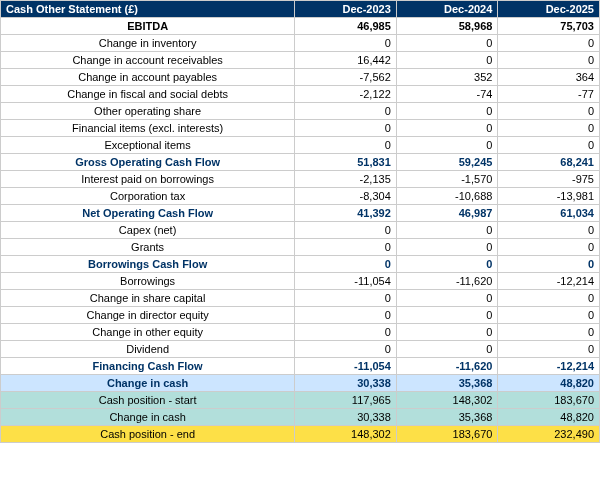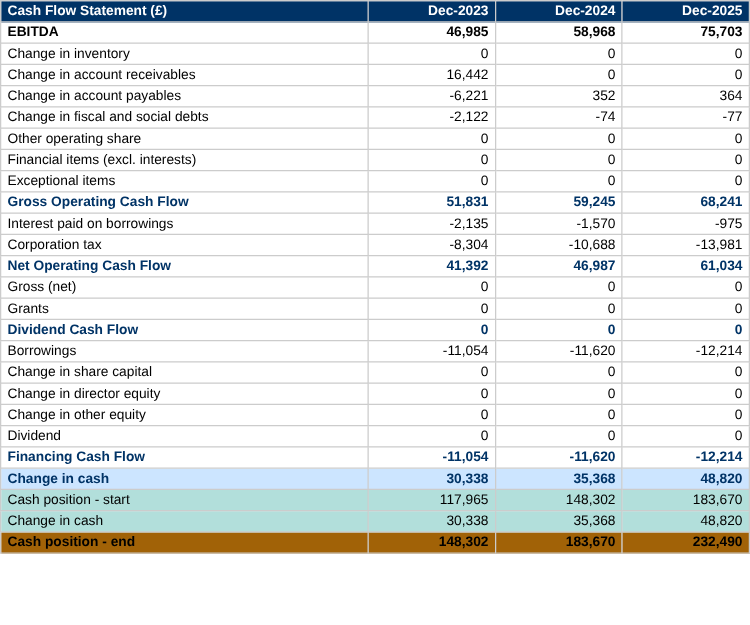--- a/index.html
+++ b/index.html
@@ -22,33 +22,33 @@
     th {
       background-color: #003366;
       color: #fff;
       font-weight: bold;
       text-align: right;
     }
     th:first-child {
       text-align: left;
     }
     td:first-child {
-      text-align: left;
+      text-align: center;
     }
     td:not(:first-child) {
       text-align: right;
     }
   </style>
 </head>
 <body>
 
 <table>
   <thead>
     <tr>
-      <th>Cash Flow Statement (£)</th>
+      <th>Cash Other Statement (£)</th>
       <th>Dec-2023</th>
       <th>Dec-2024</th>
       <th>Dec-2025</th>
     </tr>
   </thead>
   <tbody id="table-body">
       <tr style="font-weight: bold;">
         <td>EBITDA</td>
         <td>46,985</td>
         <td>58,968</td>
@@ -61,21 +61,21 @@
         <td>0</td>
       </tr>
       <tr>
         <td>Change in account receivables</td>
         <td>16,442</td>
         <td>0</td>
         <td>0</td>
       </tr>
       <tr>
         <td>Change in account payables</td>
-        <td>-6,221</td>
+        <td>-7,562</td>
         <td>352</td>
         <td>364</td>
       </tr>
       <tr>
         <td>Change in fiscal and social debts</td>
         <td>-2,122</td>
         <td>-74</td>
         <td>-77</td>
       </tr>
       <tr>
@@ -114,33 +114,33 @@
         <td>-10,688</td>
         <td>-13,981</td>
       </tr>
       <tr style="font-weight: bold; color: rgb(0, 51, 102); margin-left: 32px;">
         <td>Net Operating Cash Flow</td>
         <td>41,392</td>
         <td>46,987</td>
         <td>61,034</td>
       </tr>
       <tr>
-        <td>Gross (net)</td>
+        <td>Capex (net)</td>
         <td>0</td>
         <td>0</td>
         <td>0</td>
       </tr>
       <tr>
         <td>Grants</td>
         <td>0</td>
         <td>0</td>
         <td>0</td>
       </tr>
       <tr style="font-weight: bold; color: rgb(0, 51, 102);">
-        <td>Dividend Cash Flow</td>
+        <td>Borrowings Cash Flow</td>
         <td>0</td>
         <td>0</td>
         <td>0</td>
       </tr>
       <tr>
         <td>Borrowings</td>
         <td>-11,054</td>
         <td>-11,620</td>
         <td>-12,214</td>
       </tr>
@@ -185,20 +185,20 @@
         <td>117,965</td>
         <td>148,302</td>
         <td>183,670</td>
       </tr>
       <tr style="background-color: rgb(178, 223, 219);">
         <td>Change in cash</td>
         <td>30,338</td>
         <td>35,368</td>
         <td>48,820</td>
       </tr>
-      <tr style="background-color: #a16207; font-weight: bold;">
+      <tr style="background-color: #fde047; font-weight: normal;">
         <td>Cash position - end</td>
         <td>148,302</td>
         <td>183,670</td>
         <td>232,490</td>
       </tr>
     </tbody>
 </table>
 
 </body></html>

